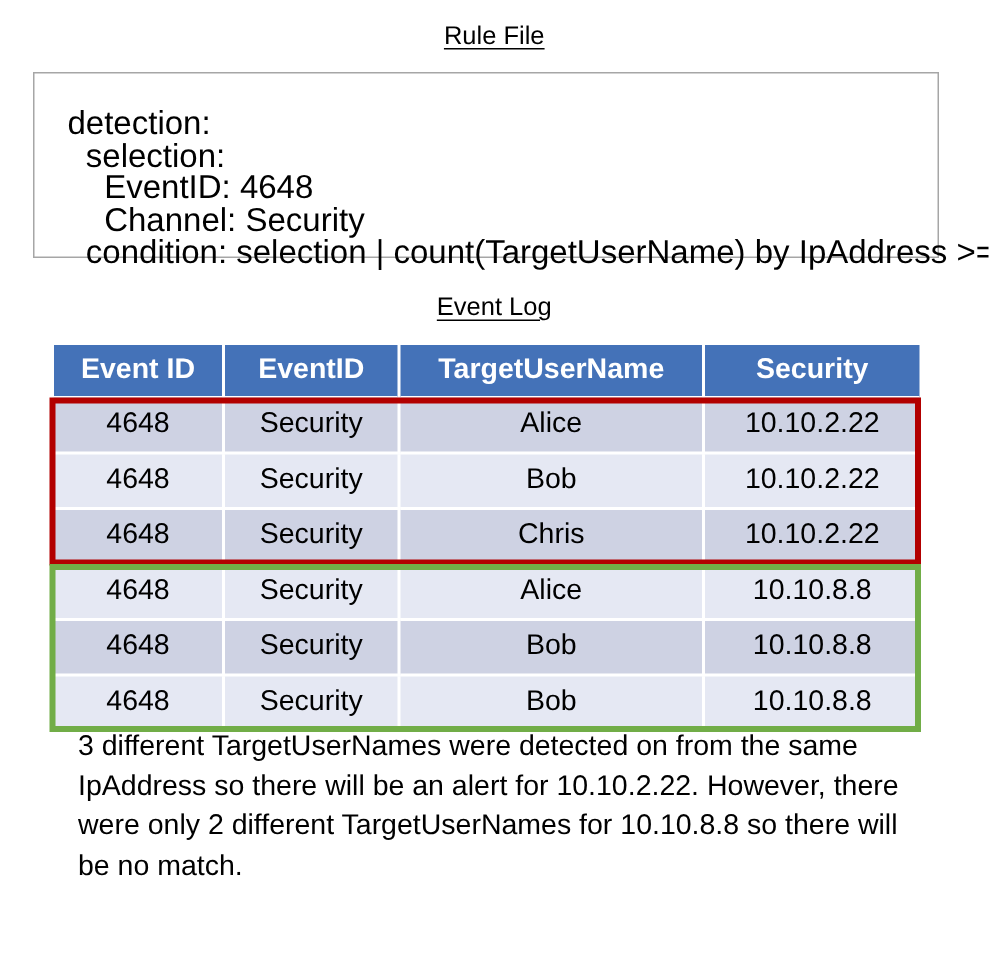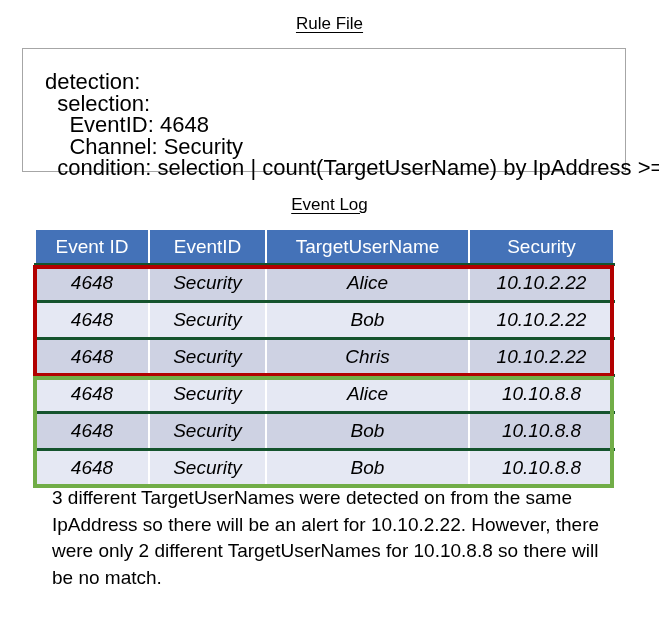--- a/index.html
+++ b/index.html
@@ -82,32 +82,31 @@
     font-size: 19px;
     font-weight: 400;
     color: #000000;
     border-left: 2px solid #ffffff;
     border-right: 2px solid #ffffff;
     box-sizing: border-box;
   }
   #event-table thead th {
     background: #4472b8;
     color: #ffffff;
-    font-weight: normal;
+    font-weight: bold;
     font-size: 19px;
     height: 35px;
     border-top: 1px solid #ffffff;
     border-bottom: 1px solid #ffffff;
   }
   #event-table tbody tr.row-dark td { background: #ced2e3; }
   #event-table tbody tr.row-light td { background: #e5e8f3; }
   #event-table tbody td {
-    border-top: 3px solid #14532d;
+    border-top: 1px solid #14532d;
     border-bottom: 2px solid #ffffff;
-    font-style: italic;
   }
 
   
   .col-eventid   { width: 114px; }
   .col-channel   { width: 117px; }
   .col-username  { width: 203px; }
   .col-ipaddress { width: 145px; }
 
   
   .highlight-box {

